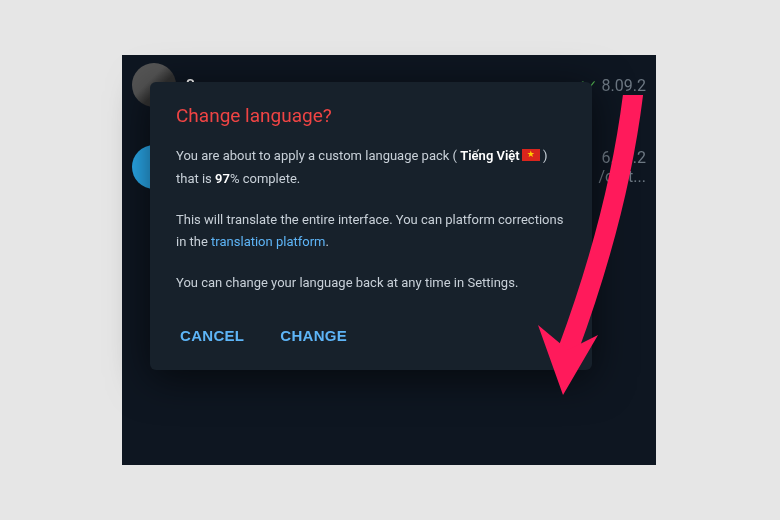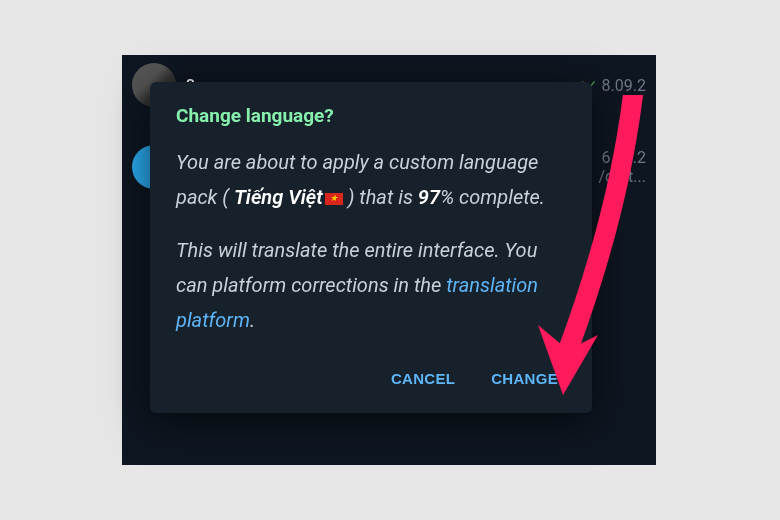--- a/index.html
+++ b/index.html
@@ -49,30 +49,29 @@
     left: 150px;
     top: 82px;
     width: 442px;
     background: #17212b;
     border-radius: 6px;
     box-shadow: 0 8px 40px rgba(0,0,0,0.6);
     padding: 22px 26px 16px 26px;
     color: #c8d0d8;
   }
   .dialog-title {
-    color: #86efac;
+    color: #ef4444;
     font-size: 19px;
-    font-weight: 700;
+    font-weight: 400;
     margin-bottom: 18px;
   }
   .dialog-body {
-    font-size: 20px;
+    font-size: 13px;
     line-height: 1.75;
     color: #c8d0d8;
-    font-style: italic;
   }
   .dialog-body p { margin-bottom: 18px; }
   .dialog-body strong { color: #fff; font-weight: 600; }
   .dialog-body a { color: #5eb5f7; text-decoration: none; }
   .flag {
     display: inline-block;
     width: 18px;
     height: 12px;
     background: linear-gradient(to bottom, #da251d 0 100%);
     position: relative;
@@ -83,21 +82,20 @@
     content: "★";
     color: #ffcd00;
     position: absolute;
     left: 50%; top: 50%;
     transform: translate(-50%,-52%);
     font-size: 9px;
     line-height: 1;
   }
   .dialog-actions {
     display: flex;
-    justify-content: flex-end;
     gap: 28px;
     margin-top: 10px;
     padding: 8px 4px 4px 0;
   }
   .dialog-btn {
     background: none;
     border: none;
     color: #5eb5f7;
     font-size: 15px;
     font-weight: 600;
@@ -136,20 +134,21 @@
 
 <div class="dialog">
   <div class="dialog-title">Change language?</div>
   <div class="dialog-body">
     <p>
       <span>You are about to apply a custom language pack ( </span><strong>Tiếng Việt</strong><span class="flag"></span><span> ) that is </span><strong>97</strong><span>% complete.</span>
     </p>
     <p>
       <span>This will translate the entire interface. You can platform corrections in the </span><a href="#">translation platform</a><span>.</span>
     </p>
+    <p>You can change your language back at any time in Settings.</p>
   </div>
   <div class="dialog-actions">
     <button class="dialog-btn">CANCEL</button>
     <button class="dialog-btn">CHANGE</button>
   </div>
 </div>
 
 <svg class="arrow" width="160" height="310" viewBox="0 0 160 310">
   <defs>
     <linearGradient id="g" x1="0" y1="0" x2="0" y2="1">

